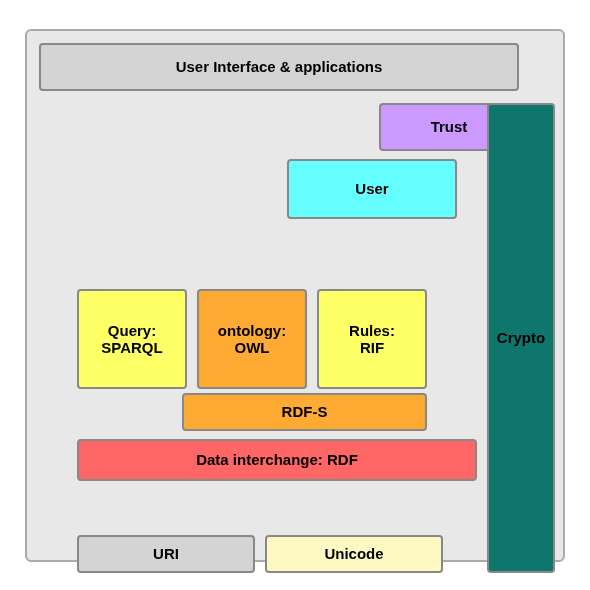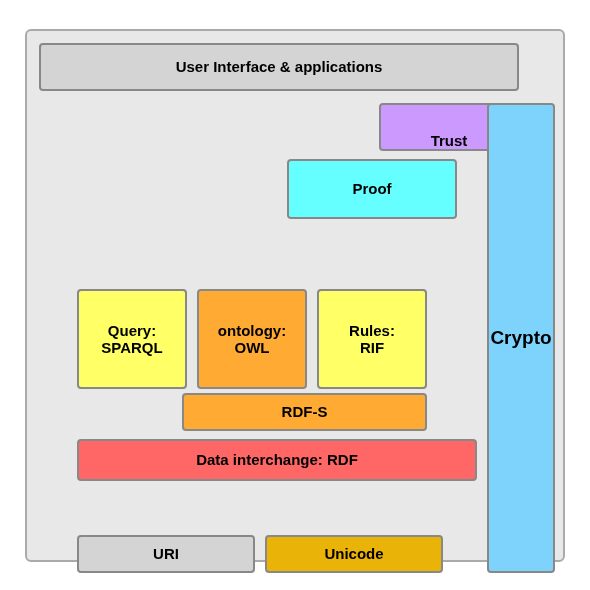--- a/index.html
+++ b/index.html
@@ -38,21 +38,20 @@
       width: 480px; height: 48px;
       background: #d4d4d4;
       border-color: #888;
     }
     
     .trust-box {
       top: 72px; left: 352px;
       width: 140px; height: 48px;
       background: #cc99ff;
       border-color: #888;
-      align-items: flex-end;
     }
     
     .proof-box {
       top: 128px; left: 260px;
       width: 170px; height: 60px;
       background: #66ffff;
       border-color: #888;
     }
     
     .unifying-box {
@@ -107,47 +106,47 @@
     .uri-box {
       top: 504px; left: 50px;
       width: 178px; height: 38px;
       background: #d4d4d4;
       border-color: #888;
     }
     
     .unicode-box {
       top: 504px; left: 238px;
       width: 178px; height: 38px;
-      background: #eab308;
+      background: #fef9c3;
       border-color: #888;
     }
     
     .crypto-box {
       top: 72px; left: 460px;
       width: 68px; height: 470px;
-      background: #7dd3fc;
+      background: #0f766e;
       border-color: #888;
-      font-size: 19px;
+      font-size: 15px;
     }
   </style>
 </head>
 <body>
 
 <div class="diagram">
 
   <div class="box ui-box">
     <span>User Interface &amp; applications</span>
   </div>
 
   <div class="box trust-box">
     <span>Trust</span>
   </div>
 
   <div class="box proof-box">
-    <span>Proof</span>
+    <span>User</span>
   </div>
 
 
   <div class="box sparql-box">
     <span style="white-space:pre-line;">Query:
 SPARQL</span>
   </div>
 
   <div class="box owl-box">
     <span style="white-space:pre-line;text-align:center;">ontology:

